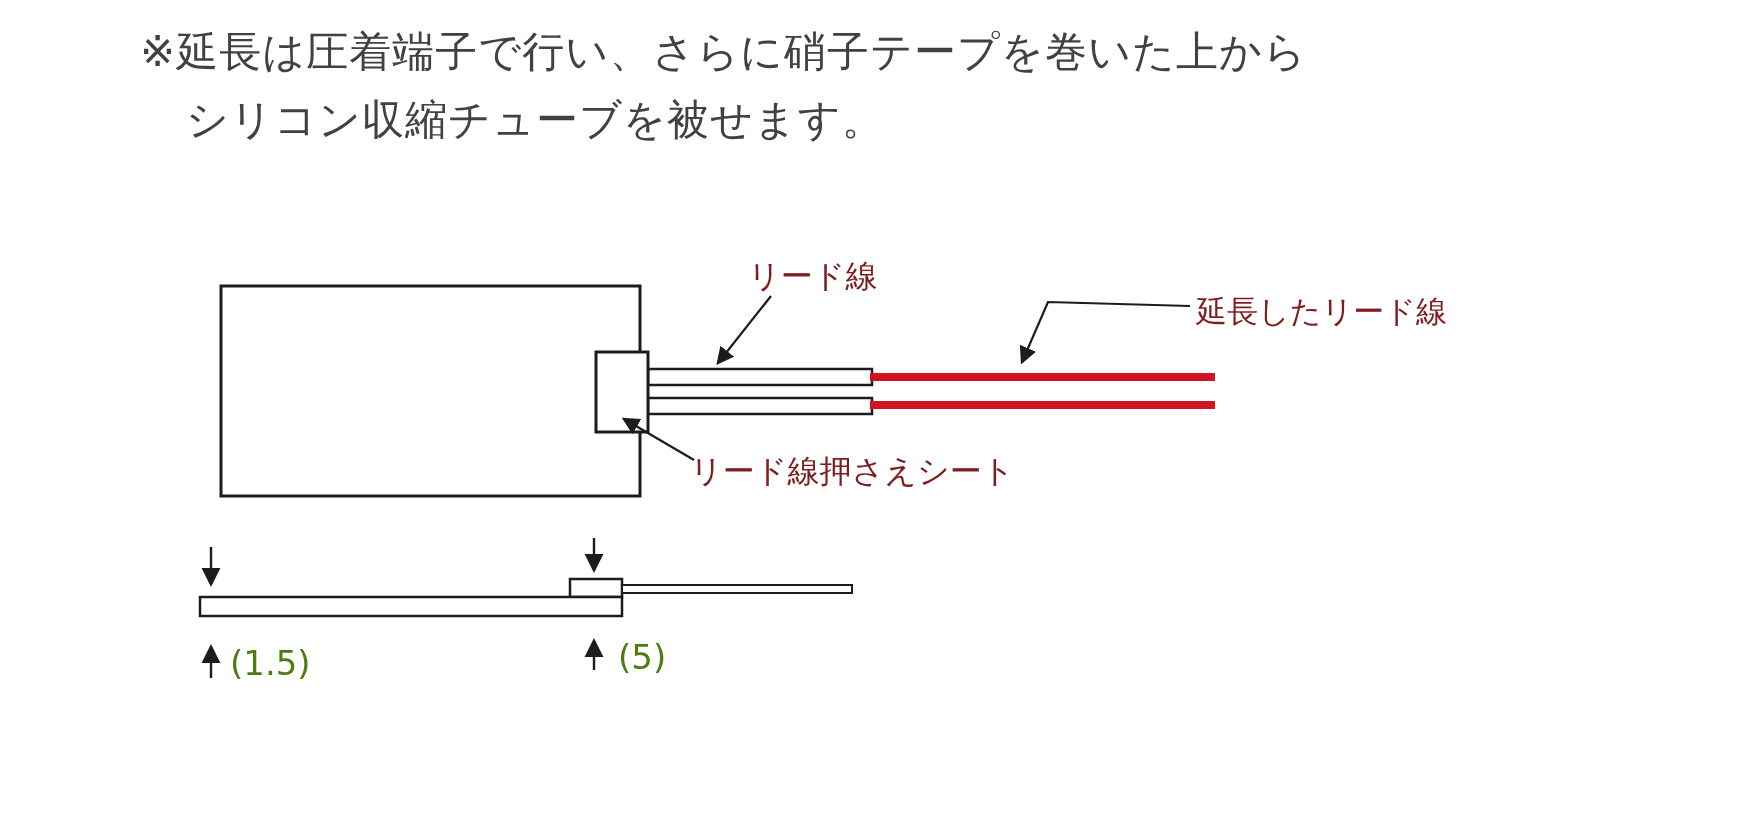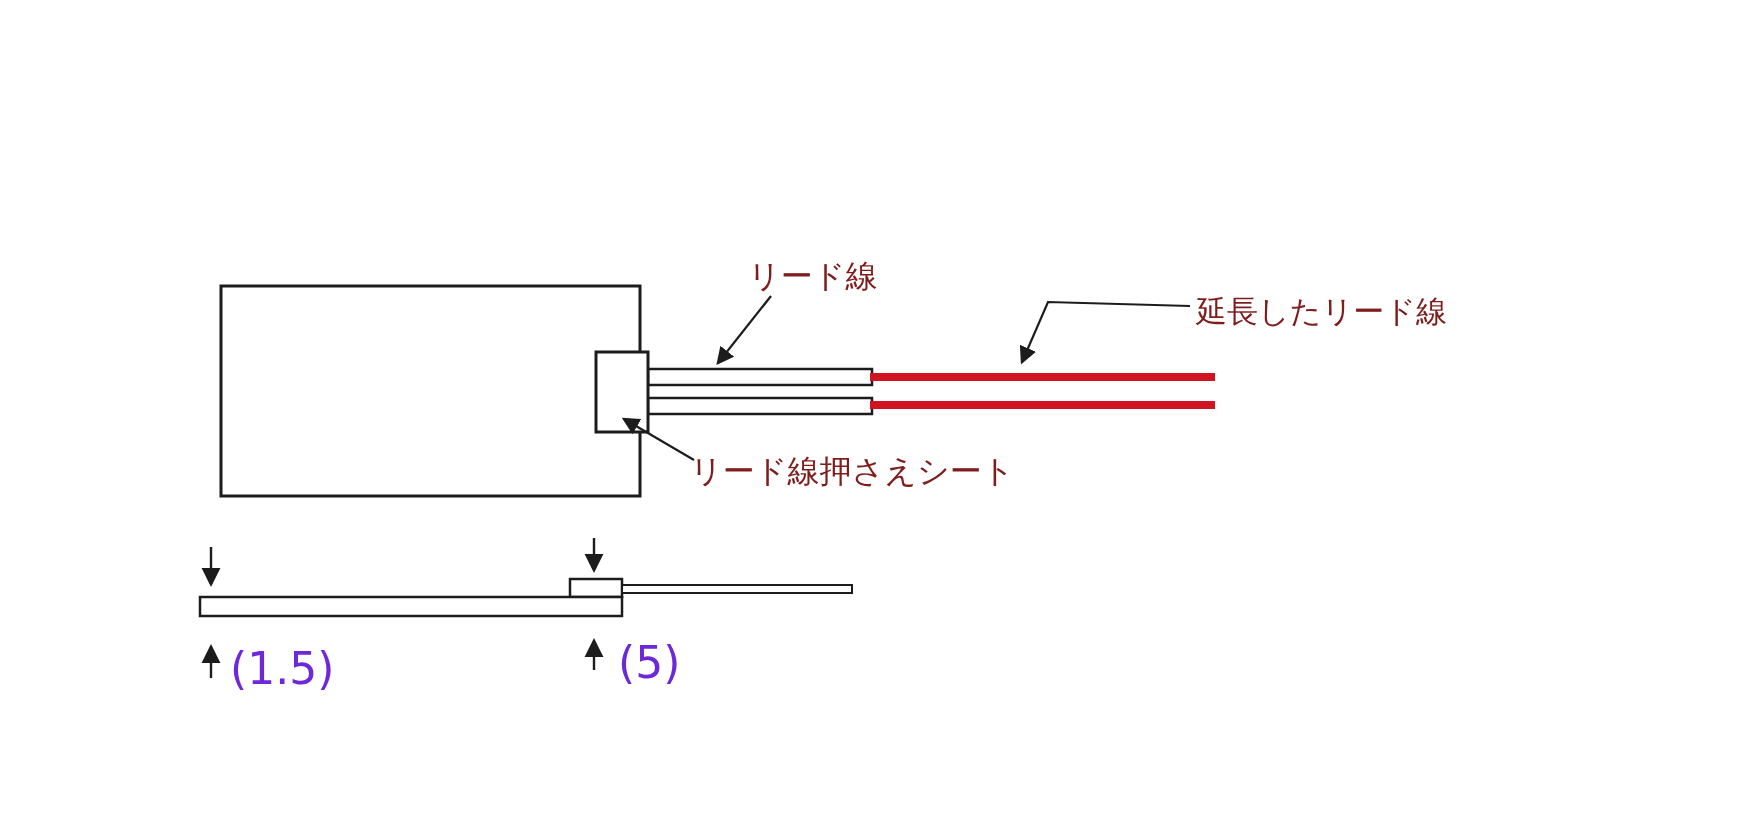--- a/index.html
+++ b/index.html
@@ -25,22 +25,22 @@
   .note {
     font-size: 42px;
     letter-spacing: 1px;
     color: #414141;
   }
   .lbl {
     font-size: 32px;
     color: #7f1d1d;
   }
   .dim {
-    font-size: 44px;
-    color: #6d28d9;
+    font-size: 34px;
+    color: #4d7c0f;
   }
   svg.artwork {
     position: absolute;
     left: 0;
     top: 0;
   }
 </style>
 </head>
 <body>
 
@@ -70,20 +70,22 @@
     <rect x="570" y="579" width="52" height="18" fill="#ffffff" stroke="#1c1c1c" stroke-width="2.5"></rect>
     <rect x="200" y="597" width="422" height="19" fill="#ffffff" stroke="#1c1c1c" stroke-width="2.5"></rect>
     <rect x="622" y="585" width="230" height="8" fill="#ffffff" stroke="#1c1c1c" stroke-width="2"></rect>
 
     <line x1="211" y1="547" x2="211" y2="584" stroke="#1c1c1c" stroke-width="2.4" marker-end="url(#arrowhead)"></line>
     <line x1="211" y1="678" x2="211" y2="647" stroke="#1c1c1c" stroke-width="2.4" marker-end="url(#arrowhead)"></line>
     <line x1="594" y1="538" x2="594" y2="570" stroke="#1c1c1c" stroke-width="2.4" marker-end="url(#arrowhead)"></line>
     <line x1="594" y1="670" x2="594" y2="641" stroke="#1c1c1c" stroke-width="2.4" marker-end="url(#arrowhead)"></line>
   </svg>
 
+  <div class="txt note" style="left:140px; top:24px">※延長は圧着端子で行い、さらに硝子テープを巻いた上から</div>
+  <div class="txt note" style="left:186px; top:92px">シリコン収縮チューブを被せます。</div>
 
   <div class="txt lbl" style="left:748px; top:255px">リード線</div>
   <div class="txt lbl" style="left:690px; top:450px">リード線押さえシート</div>
   <div class="txt lbl" style="left:1196px; top:291px; font-size:31px">延長したリード線</div>
 
   <div class="txt dim" style="left:230px; top:643px">(1.5)</div>
   <div class="txt dim" style="left:618px; top:637px">(5)</div>
 
 </div>
 

